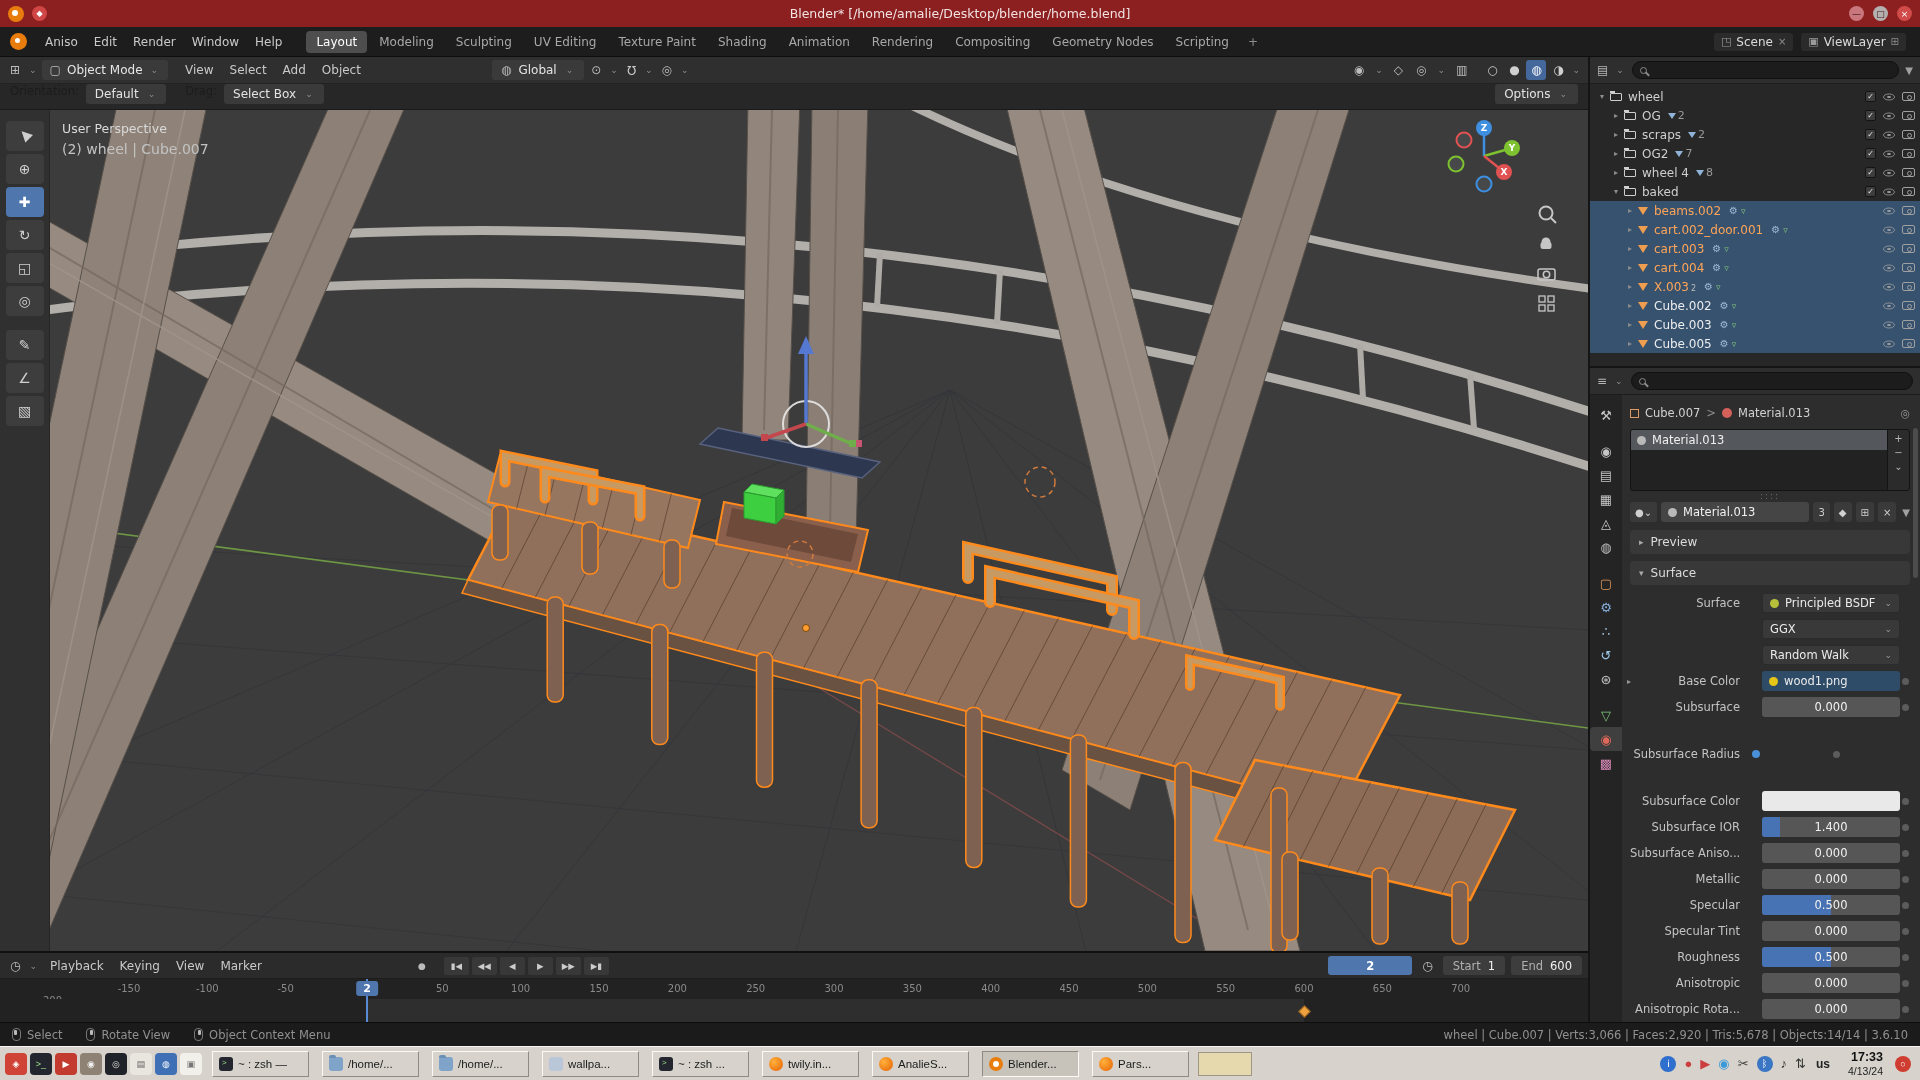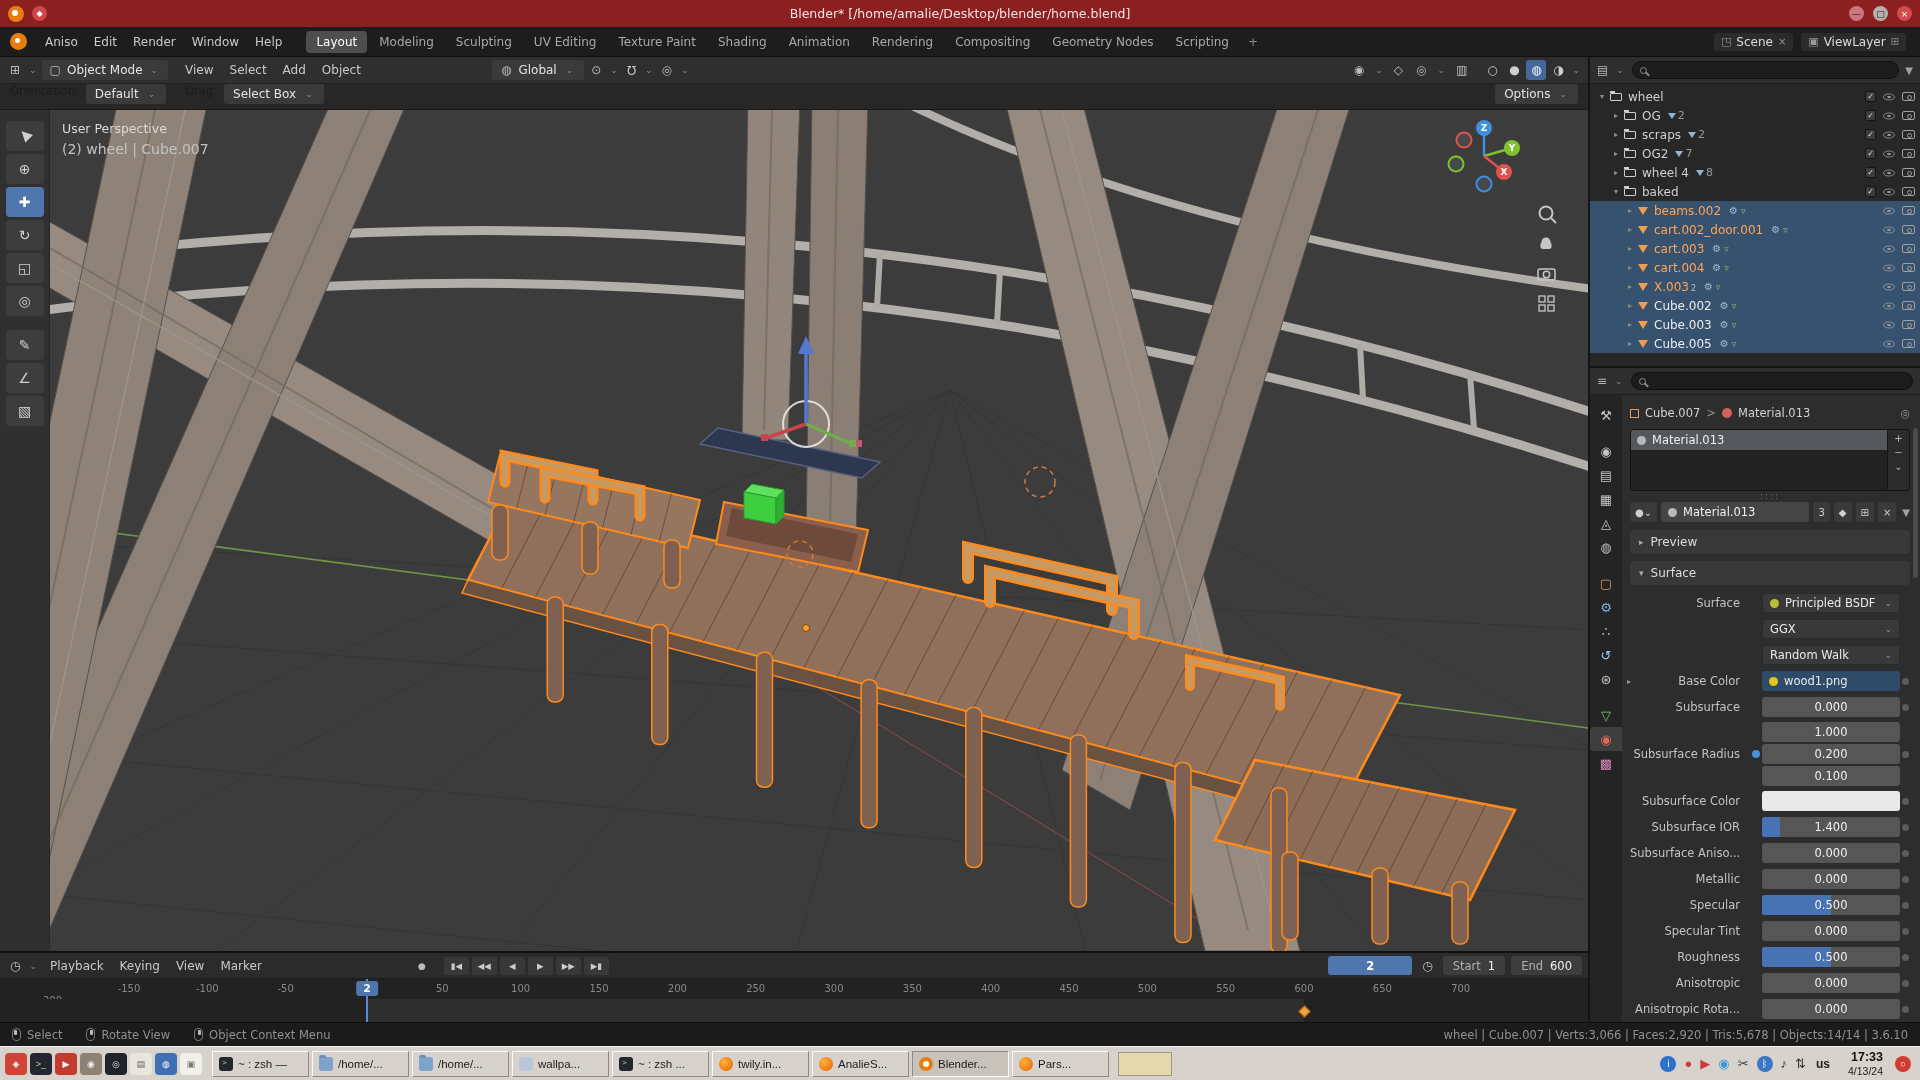--- a/index.html
+++ b/index.html
@@ -166,21 +166,21 @@
   .mouse{width:9px;height:13px;border:1px solid #777;border-radius:4px;position:relative;display:inline-block}
   .mdot{position:absolute;top:1px;width:3px;height:5px;background:#bbb;border-radius:1px}
   .mouse.left .mdot{left:1px}.mouse.middle .mdot{left:2.5px}.mouse.right .mdot{right:1px}
   #stats{margin-left:auto;white-space:nowrap}
 
   
   #taskbar{position:absolute;top:1046px;left:0;width:1920px;height:34px;background:#d7d3cc;border-top:1px solid #f6f4f0;display:flex;align-items:center;padding:0 5px;gap:4px;font-family:"Liberation Sans",sans-serif}
   #launchers{display:flex;gap:3px;margin-right:6px}
   .launch{width:22px;height:22px;border-radius:4px;display:flex;align-items:center;justify-content:center}
   .lg{font-size:9px}
-  #tasks{display:flex;gap:3px}
+  #tasks{display:flex;gap:13px}
   .task{height:26px;width:97px;display:flex;align-items:center;gap:5px;padding:0 6px;background:#d7d3cc;border:1px solid;border-color:#fbfaf7 #8f8b83 #8f8b83 #fbfaf7}
   .task.active{background:#c7c3bb;border-color:#8f8b83 #fbfaf7 #fbfaf7 #8f8b83}
   .tlabel{font-size:11.5px;color:#1c1c1c;white-space:nowrap;overflow:hidden}
   .ticon{width:14px;height:14px;border-radius:3px;flex:none;position:relative}
   .ticon.terminal{background:#23262e}
   .ticon.terminal::after{content:'>';position:absolute;left:3px;top:1px;color:#9fe08a;font-size:8px}
   .ticon.folder{background:#7fa3c9}
   .ticon.folder::before{content:'';position:absolute;top:-2px;left:0;width:7px;height:3px;background:#6b90b5;border-radius:2px 2px 0 0}
   .ticon.image{background:#b9c7d8}
   .ticon.firefox{background:radial-gradient(circle at 35% 35%,#ffb13d,#e66000);border-radius:50%}
@@ -855,31 +855,20 @@
           </span>
           <span class="pdot">
             <i class="deco"></i>
           </span>
         </div>
         <div class="prow tall">
           <span class="plabel">Subsurface Radius</span>
           <span class="ppre">
             <i class="bluedot"></i>
           </span>
-          <span class="pctl ptriple">
-            <span class="pfield">
-              <span class="pval">1.000</span>
-            </span>
-            <span class="pfield">
-              <span class="pval">0.200</span>
-            </span>
-            <span class="pfield">
-              <span class="pval">0.100</span>
-            </span>
-          </span>
           <span class="pdot">
             <i class="deco"></i>
           </span>
         </div>
         <div class="prow">
           <span class="plabel">Subsurface Color</span>
           <span class="ppre"></span>
           <span class="pctl pcolor" style="background: rgb(233, 233, 233);"></span>
           <span class="pdot">
             <i class="deco"></i>

